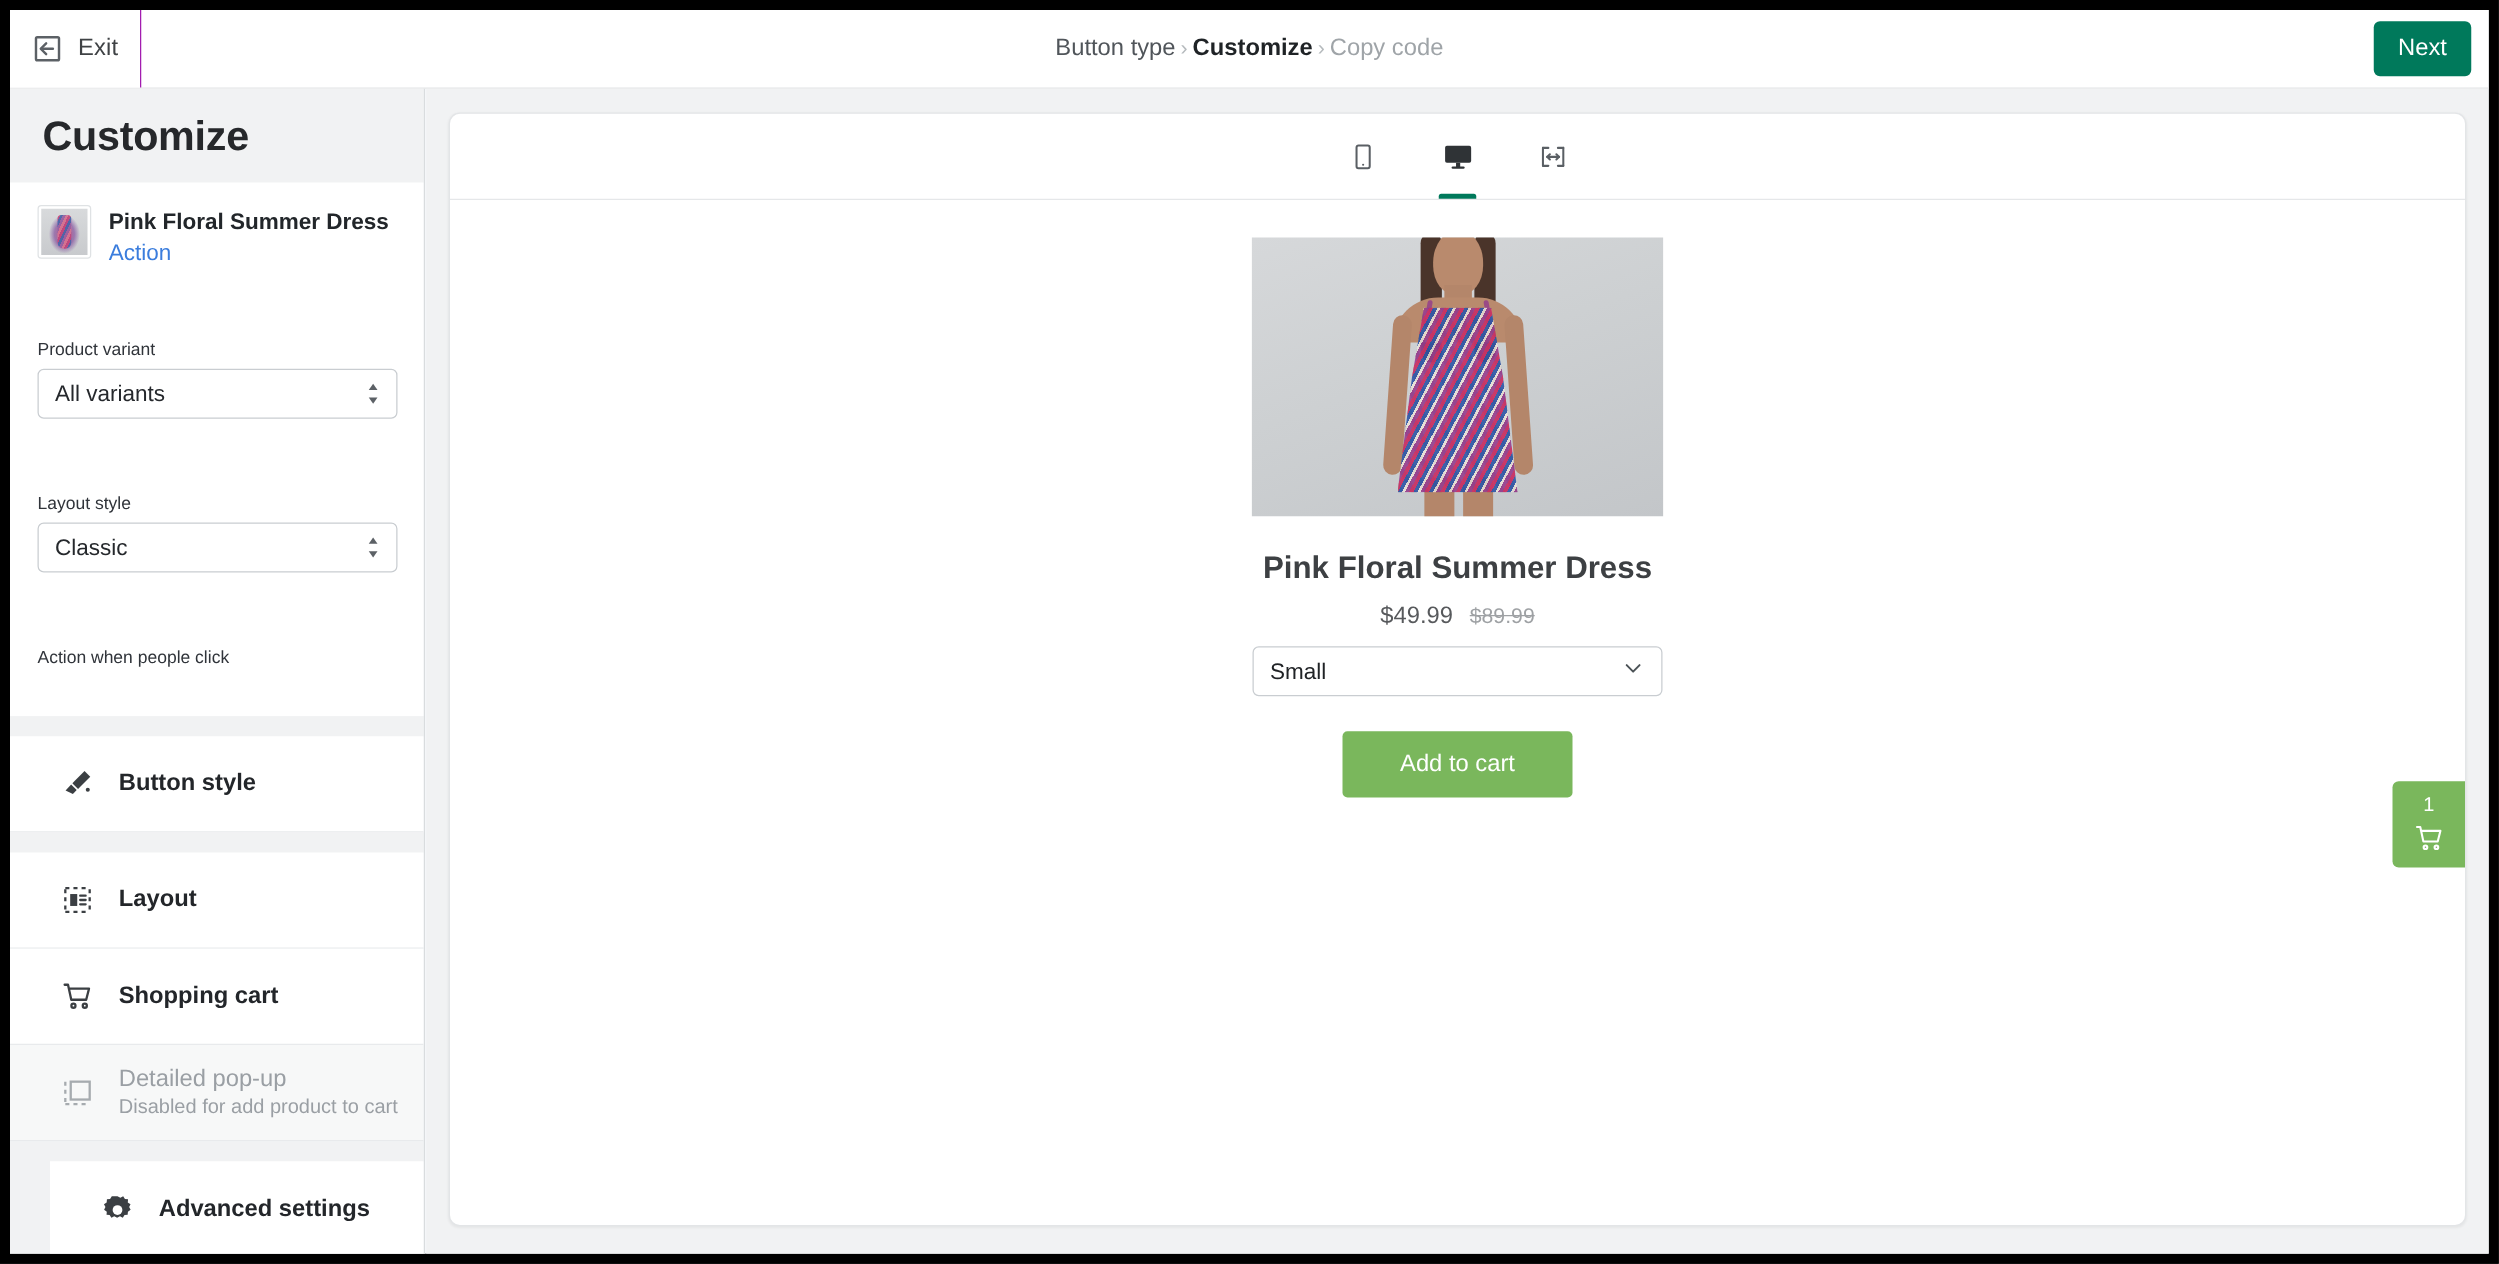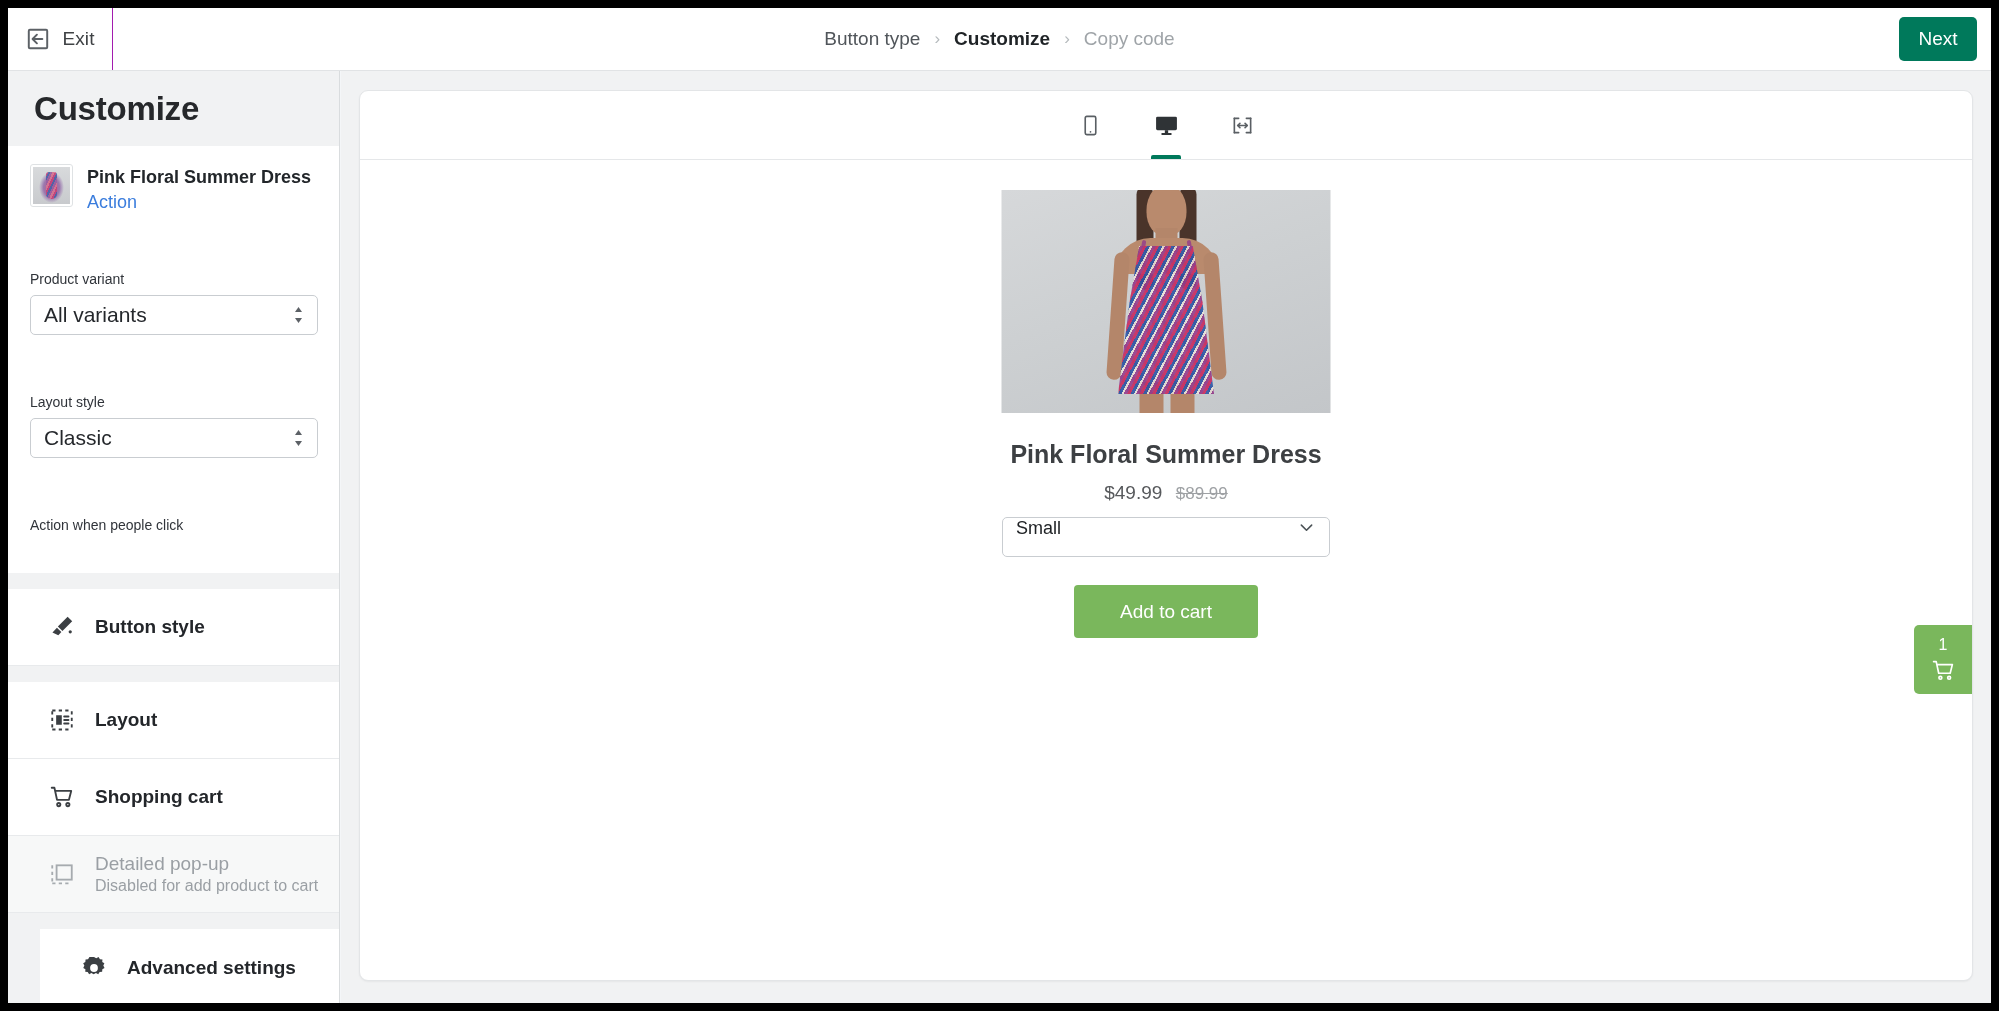--- a/index.html
+++ b/index.html
@@ -36,21 +36,21 @@
   }
   #exit-btn .label {
     font-size: 19px; color: #3f4245; letter-spacing: .1px;
   }
   .exit-glyph { width: 26px; height: 26px; display:block; }
 
   #breadcrumb {
     position: absolute; left: 0; top: 0;
     width: 1983px; height: 62px;
     display: flex; align-items: center; justify-content: center;
-    gap: 14px;
+    gap: 4px;
     pointer-events: none;
   }
   #breadcrumb > * { pointer-events: auto; }
   .crumb { font-size: 19px; color: #50555a; cursor: pointer; }
   .crumb.active { color: #1f2326; font-weight: bold; }
   .crumb.muted { color: #9fa4a8; cursor: default; }
   .crumb-sep { color: #b5babd; font-size: 17px; user-select:none; }
 
   #next-btn {
     position: absolute; right: 14px; top: 9px;
@@ -128,21 +128,21 @@
   .select-box {
     position: relative;
     width: 288px; height: 40px;
     background: #ffffff;
     border: 1px solid #c9cdd1;
     border-radius: 5px;
     display: flex; align-items: center;
     padding-left: 13px;
     cursor: pointer;
   }
-  .select-box .val { font-size: 21px; color: #25282c; }
+  .select-box .val { font-size: 18px; color: #25282c; }
   .stepper {
     position: absolute; right: 13px; top: 50%;
     transform: translateY(-50%);
     width: 11px; height: 18px;
   }
   .field-spacer { height: 14px; }
   #fields-pad { padding-bottom: 32px; }
 
   .gap { height: 16px; background: #f1f2f3; }
 
@@ -266,21 +266,21 @@
   #prod-price { font-size: 19px; color: #57595c; }
   #prod-compare {
     font-size: 17px; color: #9ea1a4; text-decoration: line-through; margin-left: 9px;
   }
   #variant-select {
     position: absolute; left: 50%; top: 357px; transform: translateX(-50%);
     width: 328px; height: 40px;
     background: #ffffff;
     border: 1px solid #c9cdd1;
     border-radius: 5px;
-    display: flex; 
+    display: flex; align-items: center;
     padding: 0 13px;
     cursor: pointer;
   }
   #variant-select .val { font-size: 18px; color: #202326; flex: 1; }
   #add-to-cart {
     position: absolute; left: 50%; top: 425px; transform: translateX(-50%);
     width: 184px; height: 53px;
     background: #7ab75c;
     border: none; border-radius: 4px;
     color: #ffffff; font-size: 19px;

